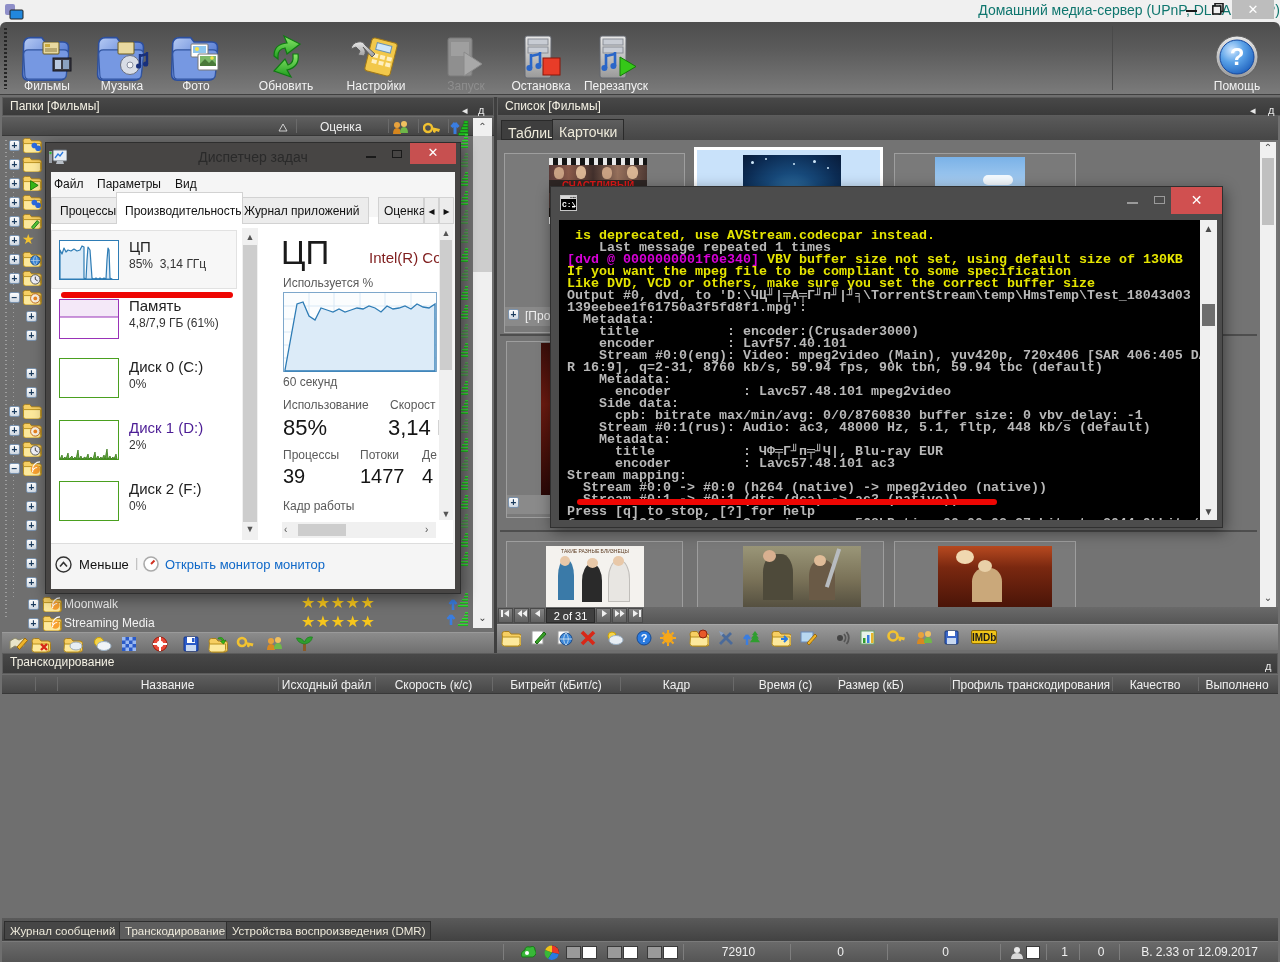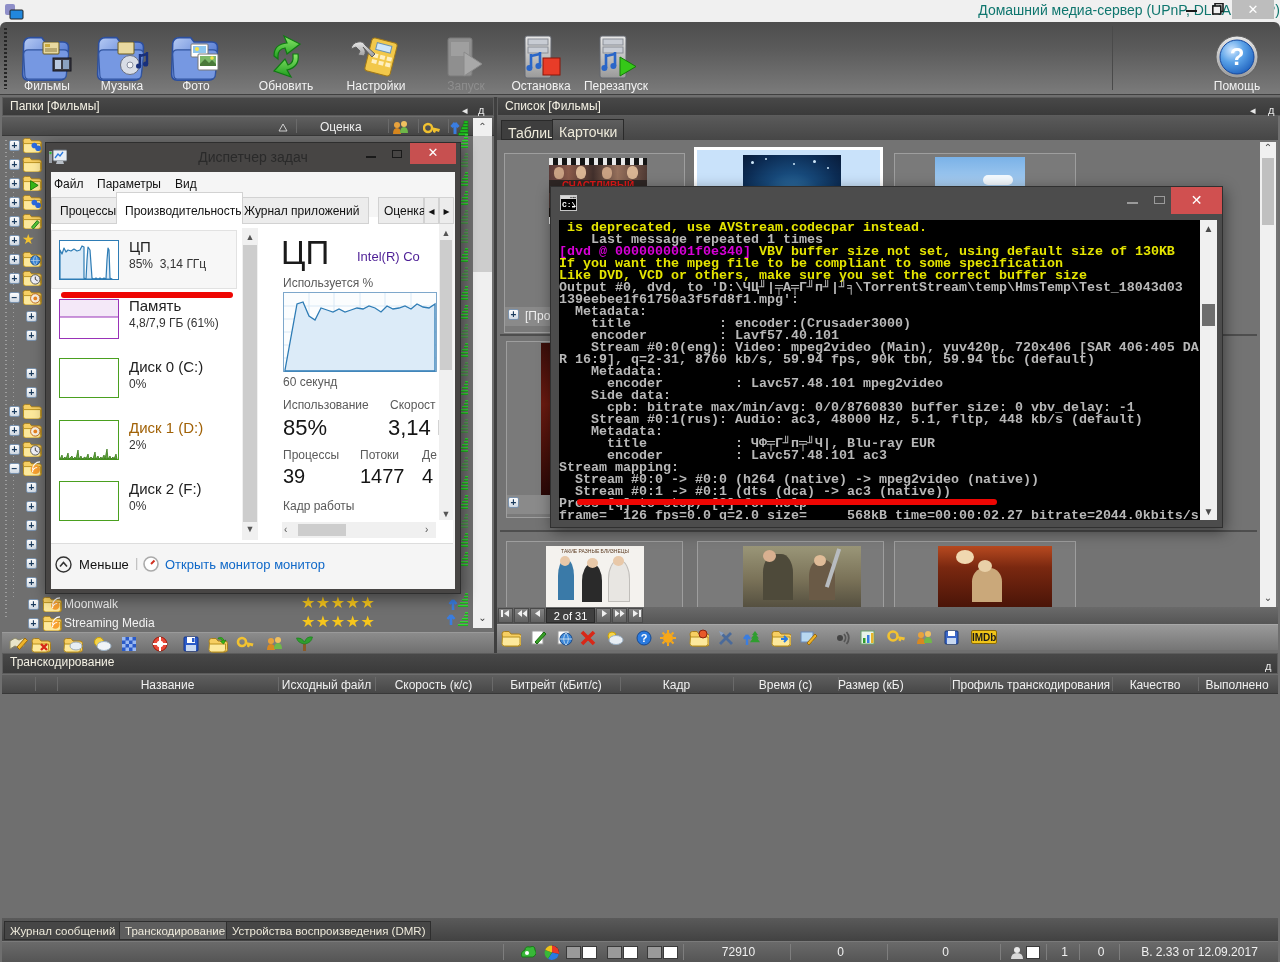--- a/index.html
+++ b/index.html
@@ -57,21 +57,21 @@
 #tm-body{position:absolute;left:5px;top:29px;width:404px;height:417px;background:#f5f5f5;overflow:hidden;}
 #tm .menu{position:absolute;top:5px;font-size:12px;color:#111;}
 .tmtab{position:absolute;top:25px;height:27px;font-size:12px;color:#111;background:#ececec;border:1px solid #d2d2d2;padding:6px 8px 0 8px;}
 .tmtab.act{top:20px;height:32px;background:#fff;padding-top:11px;border-bottom:none;z-index:3;}
 .tmgray{color:#5a5a5a;font-size:12px;white-space:nowrap;}
 .tmbig{color:#151515;font-size:22px;white-space:nowrap;}
 
 #cmd{left:550px;top:186px;width:673px;height:342px;background:#4c4c4c;border:1px solid #303030;box-shadow:2px 4px 14px rgba(0,0,0,.45);}
 #cmd-title{position:absolute;left:0;right:0;top:0;height:32px;color:#9b9b9b;font-size:14px;text-align:center;line-height:30px;}
 #console{position:absolute;left:8px;top:33px;width:641px;height:300px;background:#000;overflow:hidden;}
-#console pre{margin:0;padding-top:2px;font-family:"Liberation Mono",monospace;font-weight:bold;font-size:13.33px;line-height:12px;color:#b8b8b8;letter-spacing:0;}
+#console pre{margin:8px;padding-top:2px;font-family:"Liberation Mono",monospace;font-weight:bold;font-size:13.33px;line-height:12px;color:#b8b8b8;letter-spacing:0;}
 #console .y{color:#e5e500;}
 #console .m{color:#d800d8;}
 .redline{position:absolute;height:6px;background:#ee0603;border-radius:3px;z-index:60;}
 .closebtn{position:absolute;background:#c75050;color:#fff;text-align:center;}
 </style></head>
 <body>
 <div id="stage">
 
   <div class="abs" id="titlebar"></div>
   <div class="abs" id="title-txt">Домашний медиа-сервер (UPnP, DLNA, HTTP)</div>
@@ -869,33 +869,33 @@
         <div class="abs" style="left:78px;top:144px;font-size:12px;color:#333">4,8/7,9 ГБ (61%)</div>
         <svg class="abs" style="left:8px;top:186px" width="60" height="40">
           <rect x="0.5" y="0.5" width="59" height="39" fill="#fff" stroke="#4aa01f"></rect>
         </svg>
         <div class="abs" style="left:78px;top:186px;font-size:15px;color:#222">Диск 0 (C:)</div>
         <div class="abs" style="left:78px;top:205px;font-size:12px;color:#333">0%</div>
         <svg class="abs" style="left:8px;top:248px" width="60" height="40">
           <rect x="0.5" y="0.5" width="59" height="39" fill="#fff" stroke="#4aa01f"></rect>
 <path d="M1 39 l2-4 1 4 2-2 1 2 2-6 1 6 3-3 1 3 2-2 1 2 2-9 1 9 2-3 1 3 3-2 1 2 2-5 1 5 2-2 2 2 2-7 1 7 2-3 1 3 2-2 1 2 2-4 1 4 2-10 1 10 2-3 1 3 2-2 1 2 2-5 1 5z" fill="#60a83c" stroke="#3a7a1a" stroke-width="0.8"></path>
         </svg>
-        <div class="abs" style="left:78px;top:247px;font-size:15px;color:#a16207">Диск 1 (D:)</div>
+        <div class="abs" style="left:78px;top:247px;font-size:15px;color:#4c1d95">Диск 1 (D:)</div>
         <div class="abs" style="left:78px;top:266px;font-size:12px;color:#333">2%</div>
         <svg class="abs" style="left:8px;top:309px" width="60" height="40">
           <rect x="0.5" y="0.5" width="59" height="39" fill="#fff" stroke="#4aa01f"></rect>
         </svg>
         <div class="abs" style="left:78px;top:308px;font-size:15px;color:#222">Диск 2 (F:)</div>
         <div class="abs" style="left:78px;top:327px;font-size:12px;color:#333">0%</div>
         <div class="abs" style="left:191px;top:56px;width:16px;height:312px;background:#f0f0f0"></div>
         <div class="abs" style="left:191px;top:59px;width:16px;height:12px;color:#555;font-size:9px;text-align:center;line-height:12px">▲</div>
         <div class="abs" style="left:192px;top:73px;width:14px;height:277px;background:#cdcdcd"></div>
         <div class="abs" style="left:191px;top:351px;width:16px;height:12px;color:#555;font-size:9px;text-align:center;line-height:12px">▼</div>
         <div class="abs" style="left:230px;top:62px;font-size:33px;color:#1a1a1a">ЦП</div>
-        <div class="abs" style="left:306px;top:77px;font-size:13px;color:#4c1d95">Intel(R) Co</div>
+        <div class="abs" style="left:318px;top:77px;font-size:15px;color:#7f1d1d">Intel(R) Co</div>
         <div class="abs tmgray" style="left:232px;top:104px">Используется %</div>
         <svg class="abs" style="left:232px;top:120px" width="154" height="80">
           <rect x="0.5" y="0.5" width="153" height="79" fill="#fbfdfe" stroke="#7da7cb"></rect>
 <g stroke="#d9e8f5">
             <line x1="26" y1="1" x2="26" y2="79"></line>
             <line x1="51" y1="1" x2="51" y2="79"></line>
             <line x1="77" y1="1" x2="77" y2="79"></line>
             <line x1="102" y1="1" x2="102" y2="79"></line>
             <line x1="128" y1="1" x2="128" y2="79"></line>
             <line y1="14" x2="153" y2="14" x1="1"></line>

